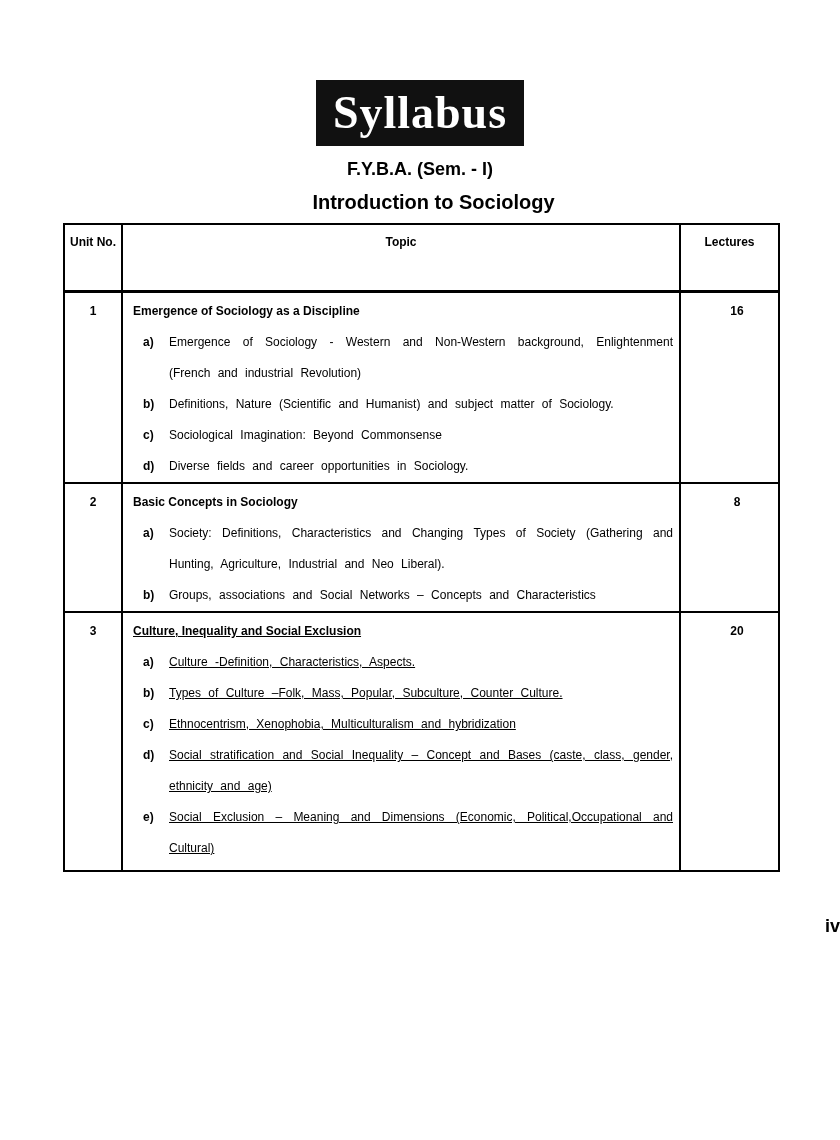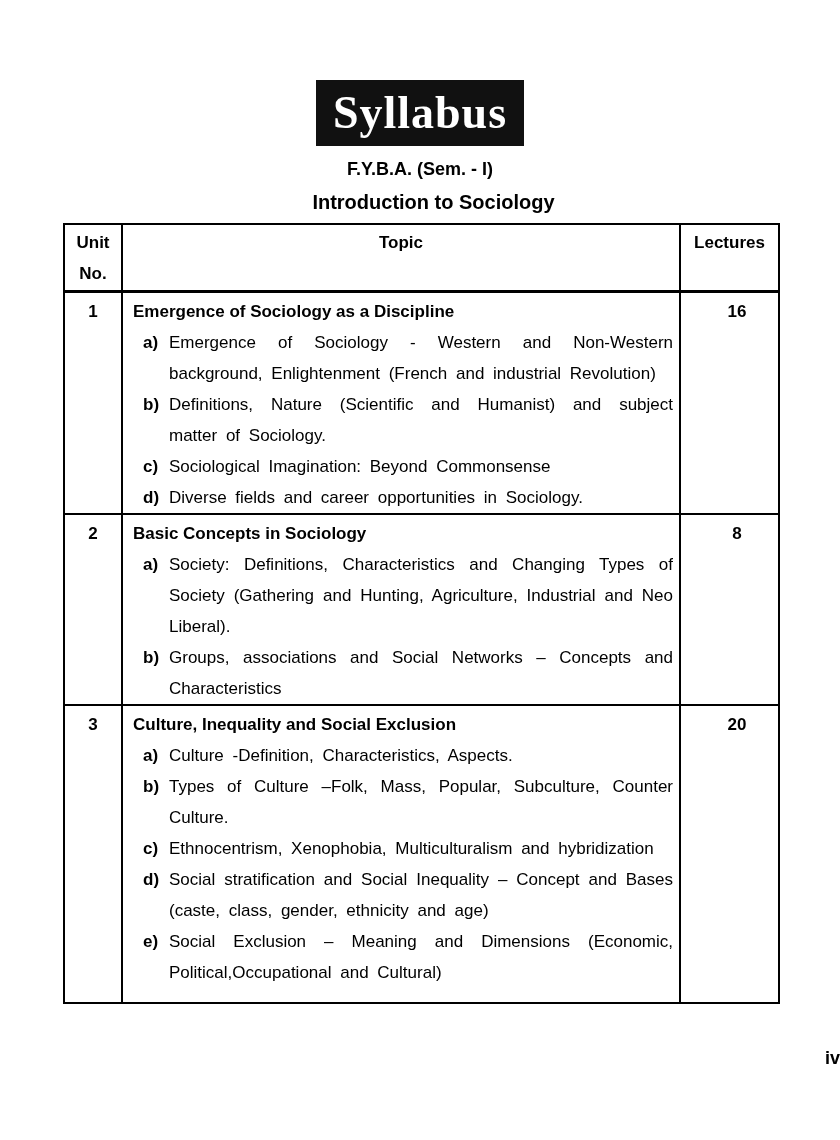--- a/index.html
+++ b/index.html
@@ -64,21 +64,21 @@
     width: 717px;
   }
   table.syllabus col.c-unit     { width: 58px;  }
   table.syllabus col.c-topic    { width: 558px; }
   table.syllabus col.c-lectures { width: 99px;  }
 
   table.syllabus th,
   table.syllabus td {
     border: 2px solid #000000;
     vertical-align: top;
-    font-size: 17px;
+    font-size: 12px;
     line-height: 31px;
     margin-top: 36px;
   }
   table.syllabus thead th {
     border-bottom: 3px solid #000000;
     font-weight: bold;
     text-align: center;
     height: 62px;
     padding-top: 2px;
   }
@@ -90,21 +90,22 @@
   td.lectures {
     text-align: center;
     font-weight: bold;
     padding-top: 3px;
     padding-left: 16px;
   }
   td.topic {
     padding: 3px 6px 0 10px;
   }
   td.topic.pad-bottom {
-    padding-bottom: 14px;
+    padding-bottom: 6px;
+    text-decoration: underline;
   }
   .unit-title {
     font-weight: bold;
   }
   .item {
     text-align: justify;
     padding-left: 36px;
     text-indent: -26px;
     word-spacing: 4px;
   }

